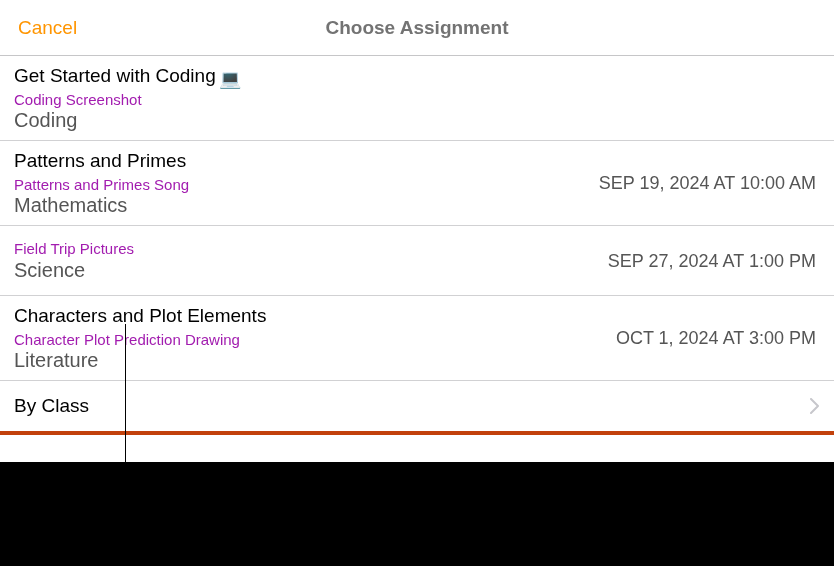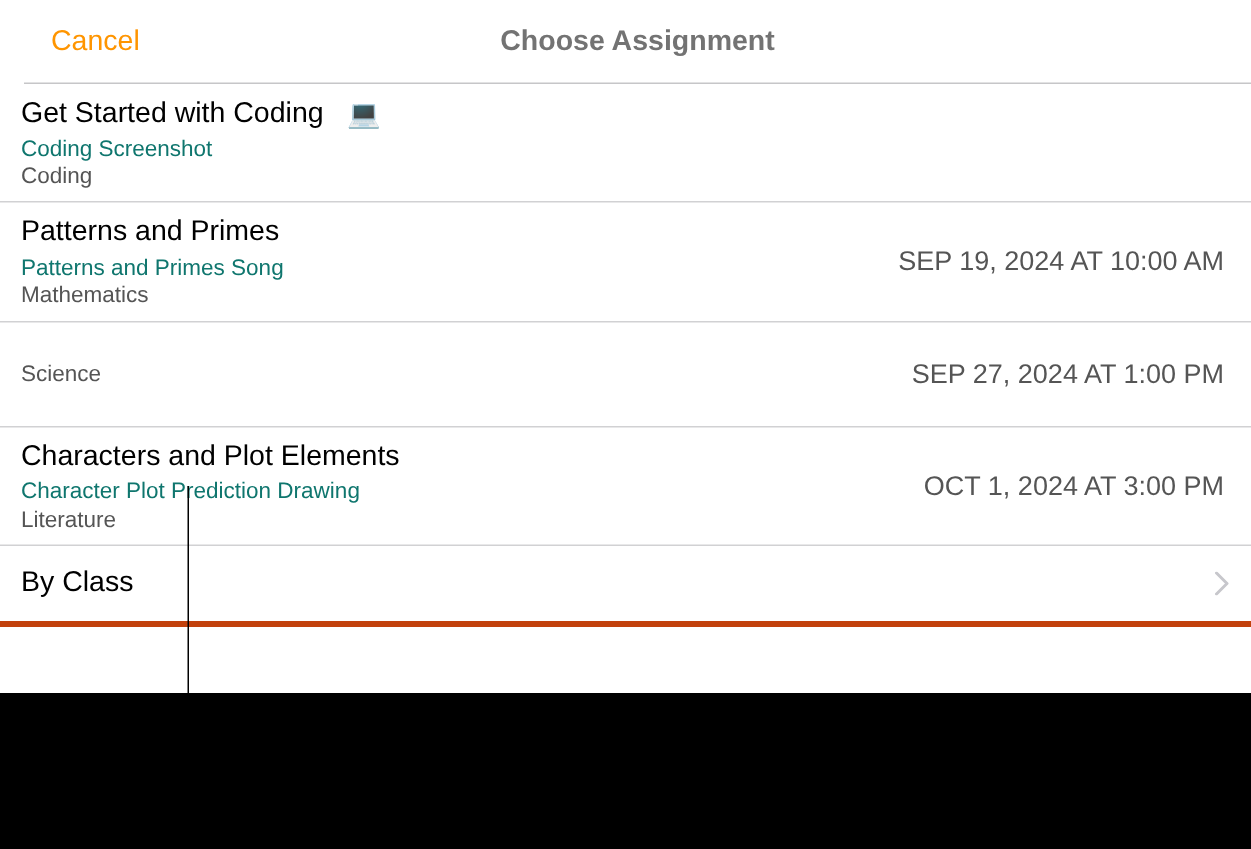--- a/index.html
+++ b/index.html
@@ -19,21 +19,20 @@
       width: 100%;
       background: #fff;
     }
     .header {
       display: flex;
       align-items: center;
       height: 56px;
       padding: 0 18px;
       border-bottom: 1px solid #c6c6c8;
       position: relative;
-      margin-left: 16px;
     }
     .cancel-btn {
       color: #ff9500;
       font-size: 19px;
       font-weight: 400;
       cursor: pointer;
       background: none;
       border: none;
       padding: 0;
     }
@@ -62,30 +61,30 @@
       flex-direction: column;
       gap: 1px;
     }
     .item-title {
       font-size: 19px;
       font-weight: 400;
       color: #000;
       line-height: 1.2;
       margin-bottom: 2px;
       display: flex;
-      align-items: center;
-      gap: 16px;
+      align-items: flex-end;
+      gap: 4px;
     }
     .item-subtitle {
       font-size: 15px;
-      color: #0f766e;
+      color: #a21caf;
       line-height: 1.15;
     }
     .item-category {
-      font-size: 15px;
+      font-size: 20px;
       color: #555;
       line-height: 1.15;
     }
     .item-date {
       font-size: 18px;
       color: #555;
       text-align: right;
       white-space: nowrap;
       padding-left: 12px;
     }
@@ -160,20 +159,21 @@
           <span>Patterns and Primes</span>
         </div>
         <div class="item-subtitle">Patterns and Primes Song</div>
         <div class="item-category">Mathematics</div>
       </div>
       <div class="item-date">SEP 19, 2024 AT 10:00 AM</div>
     </div>
 
     <div class="list-item">
       <div class="list-item-left">
+        <div class="item-subtitle">Field Trip Pictures</div>
         <div class="item-category">Science</div>
       </div>
       <div class="item-date">SEP 27, 2024 AT 1:00 PM</div>
     </div>
 
     <div class="list-item">
       <div class="list-item-left">
         <div class="item-title">
           <span>Characters and Plot Elements</span>
         </div>

